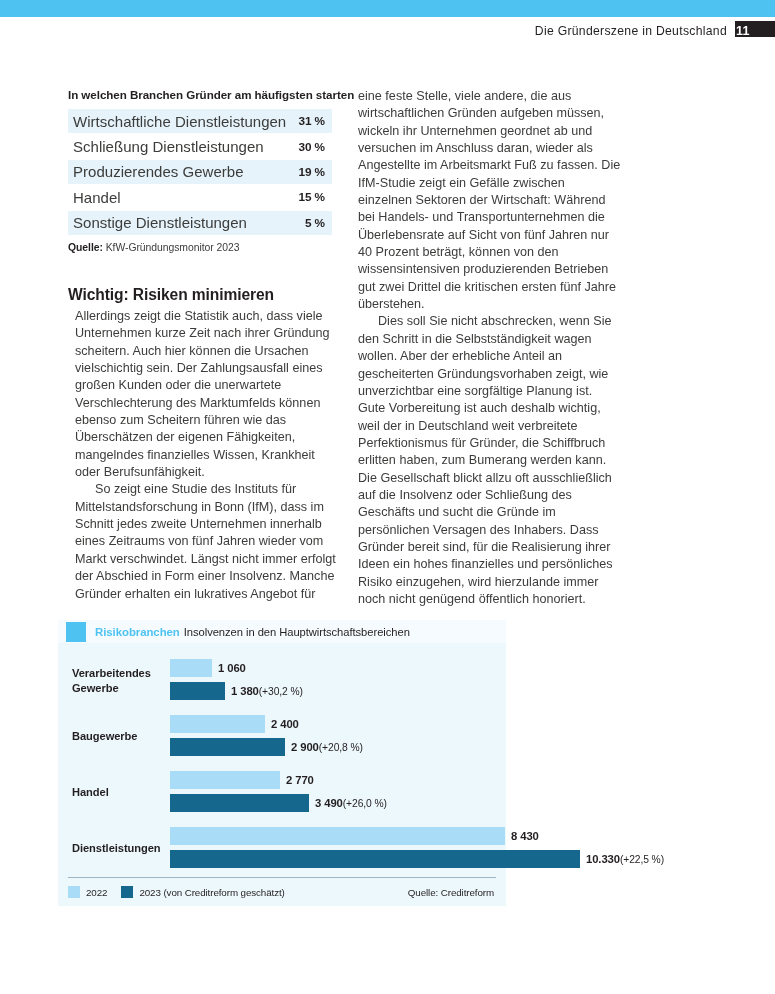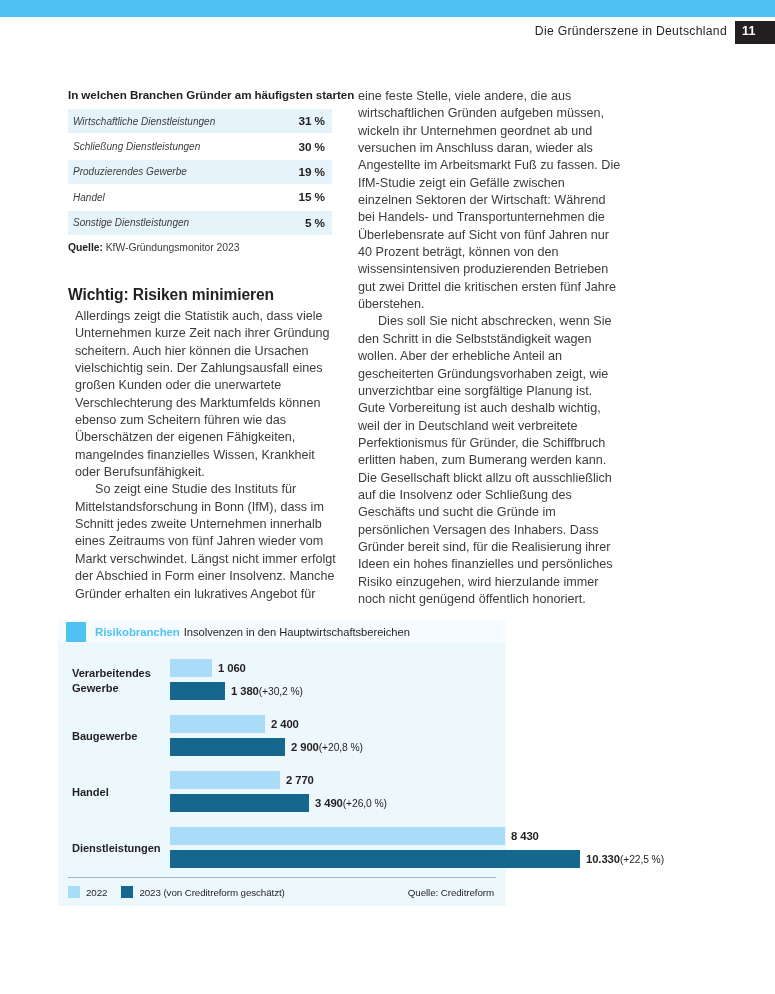--- a/index.html
+++ b/index.html
@@ -40,27 +40,27 @@
     letter-spacing: .30px;
     color: #231f20;
     white-space: nowrap;
     margin-left: 48px;
   }
   .running-head .rh-page {
     position: absolute;
     left: 735px;
     top: -3px;
     width: 40px;
-    height: 23px;
+    height: 16px;
     background: #231f20;
     color: #ffffff;
     font-size: 12.5px;
     font-weight: bold;
     line-height: 20px;
-    padding-left: 7px;
+    padding-left: 1px;
     box-sizing: border-box;
     letter-spacing: .2px;
   }
 
   
   .col {
     position: absolute;
     width: 264px;
     top: 88px;
   }
@@ -97,24 +97,23 @@
     justify-content: space-between;
     align-items: center;
     height: 25.4px;
     padding: 0 7px 0 5px;
     box-sizing: border-box;
     border-top: 1px solid #ffffff;
   }
   .stat-row.odd  { background: #e6f3fb; }
   .stat-row.even { background: #ffffff; }
   .stat-label {
-    font-size: 10px;
+    font-size: 15px;
     color: #3c3c3b;
     letter-spacing: .02px;
-    font-style: italic;
   }
   .stat-value {
     font-size: 11.8px;
     font-weight: bold;
     color: #231f20;
     letter-spacing: -.1px;
   }
   .stat-source {
     padding-top: 7px;
     font-size: 10.4px;

